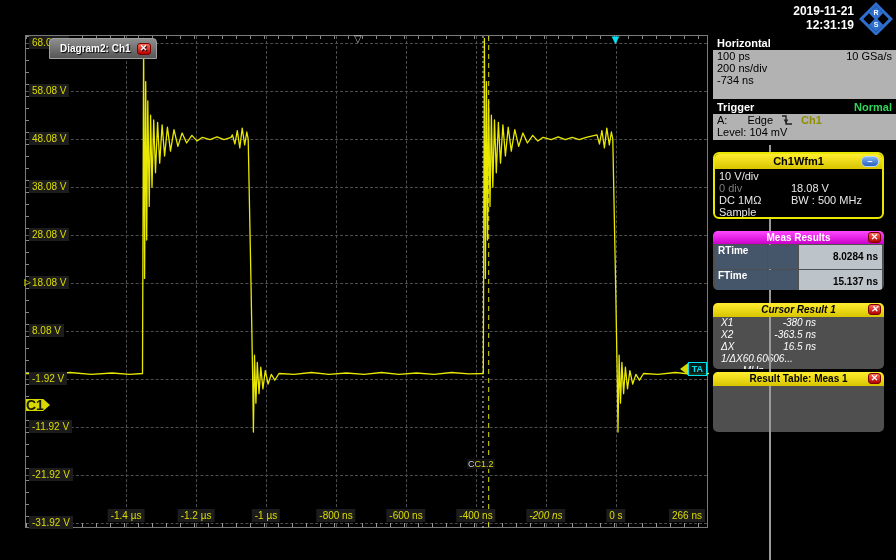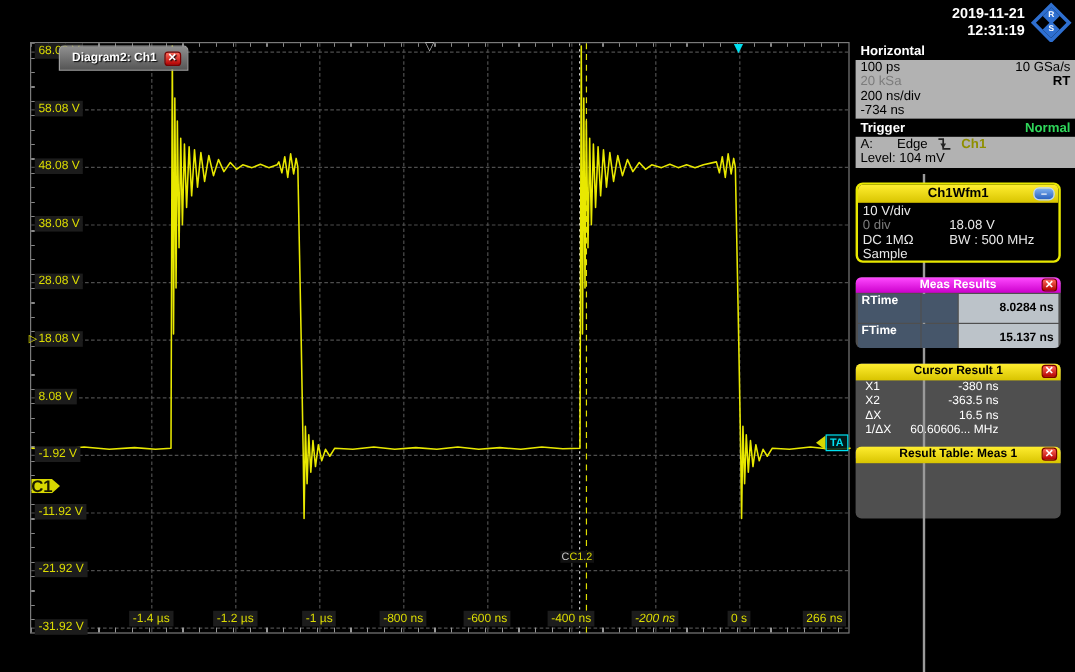--- a/index.html
+++ b/index.html
@@ -97,21 +97,21 @@
     position:relative; z-index:5; }
   .hdr-x { position:absolute; right:3px; top:1px; }
   .meas-row { display:grid; grid-template-columns:52px 30px 1fr; gap:1px;
     margin:1px 2px 0 2px; position:relative; z-index:4; }
   .meas-label { background:#46566a; color:#fff; font-size:10px; font-weight:bold;
     padding:0 3px; line-height:12px; }
   .meas-mid { background:#46566a; }
   .meas-val { background:#bcc3c9; color:#000; font-size:10px; font-weight:bold;
     text-align:right; padding:6px 4px; line-height:12px; }
   .cur-row { display:flex; justify-content:space-between; color:#fff; font-size:10px;
-    line-height:12px; padding:0 52px 0 8px; }
+    line-height:12px; padding:0 68px 0 8px; }
   .cur-row:first-of-type { padding-top:4px; }
 </style>
 </head>
 <body>
 
 <div class="app">
 
   <div class="datetime">
     <div>2019-11-21</div>
     <div>12:31:19</div>
@@ -200,24 +200,20 @@
 
   <div class="panel-hdr-black" style="top:35px;">
     <span>Horizontal</span>
   </div>
   <div class="panel-body-gray" style="top:50px; height:49px;">
     <div class="hrow">
       <span>100 ps</span>
       <span>10 GSa/s</span>
     </div>
     <div class="hrow">
-      <span class="dim">20 kSa</span>
-      <span class="bold">RT</span>
-    </div>
-    <div class="hrow">
       <span>200 ns/div</span>
     </div>
     <div class="hrow">
       <span>-734 ns</span>
     </div>
   </div>
 
   <div class="panel-hdr-black" style="top:99px;gap:16px;">
     <span>Trigger</span>
     <span class="green">Normal</span>
@@ -264,21 +260,21 @@
       <div class="meas-mid"></div>
       <div class="meas-val">8.0284 ns</div>
     </div>
     <div class="meas-row">
       <div class="meas-label">FTime</div>
       <div class="meas-mid"></div>
       <div class="meas-val">15.137 ns</div>
     </div>
   </div>
 
-  <div class="yellow-panel" style="top:303px; height:83px;">
+  <div class="yellow-panel" style="top:303px; height:66px;font-style:italic;">
     <div class="yellow-hdr">
       <span>Cursor Result 1</span>
       <span class="xbtn hdr-x" style="width:13px;height:11px;">✕</span>
     </div>
     <div class="cur-row">
       <span>X1</span>
       <span>-380 ns</span>
     </div>
     <div class="cur-row">
       <span>X2</span>

